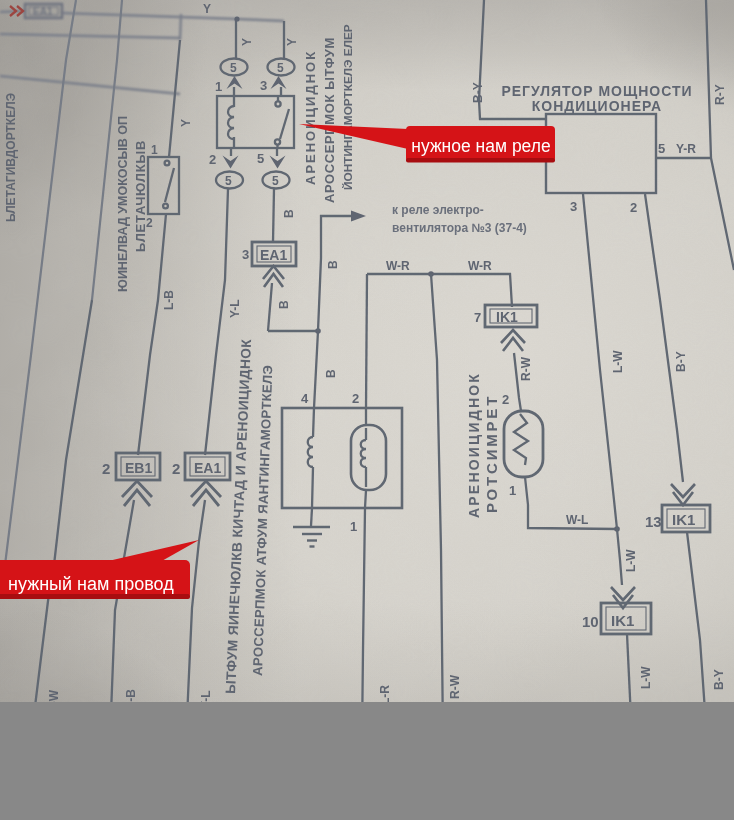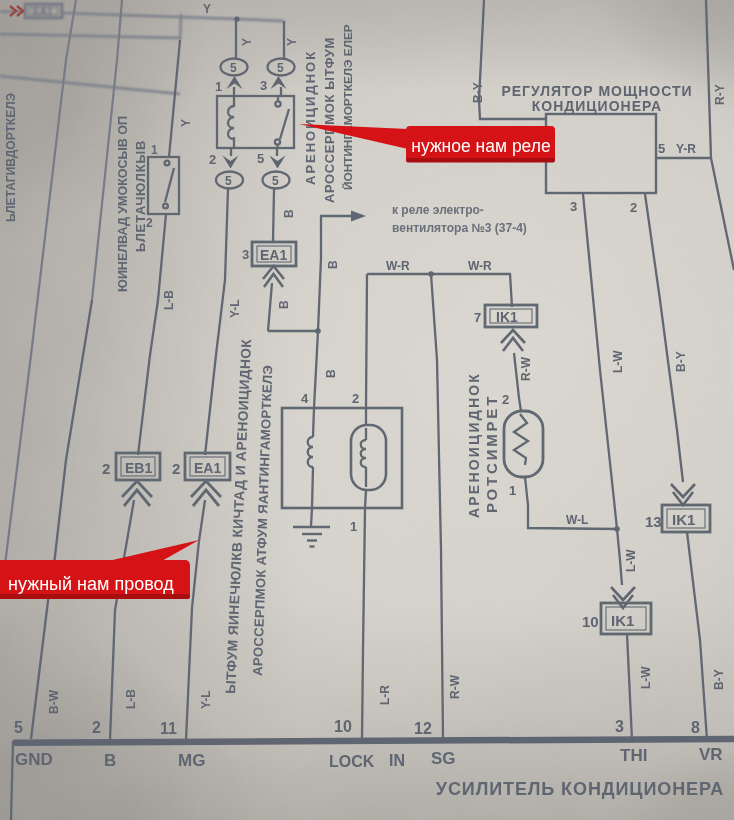--- a/index.html
+++ b/index.html
@@ -1,16 +1,16 @@
 <!DOCTYPE html>
 <html><head>
 <meta charset="utf-8">
 <style>
   html,body{margin:0;padding:0;background:#888;}
-  #page{position:relative;width:734px;height:820px;overflow:hidden;font-family:"Liberation Sans",sans-serif;}
+  #page{position:relative;width:734px;height:702px;overflow:hidden;font-family:"Liberation Sans",sans-serif;}
   svg{display:block;}
 </style>
 </head>
 <body>
 
 <div id="page">
 <svg width="734" height="820" viewBox="0 0 734 820" xmlns="http://www.w3.org/2000/svg">
 <defs>
   <radialGradient id="bright" cx="0.5" cy="0.5" r="0.5">
     <stop offset="0" stop-color="#dcd9d2"></stop>

